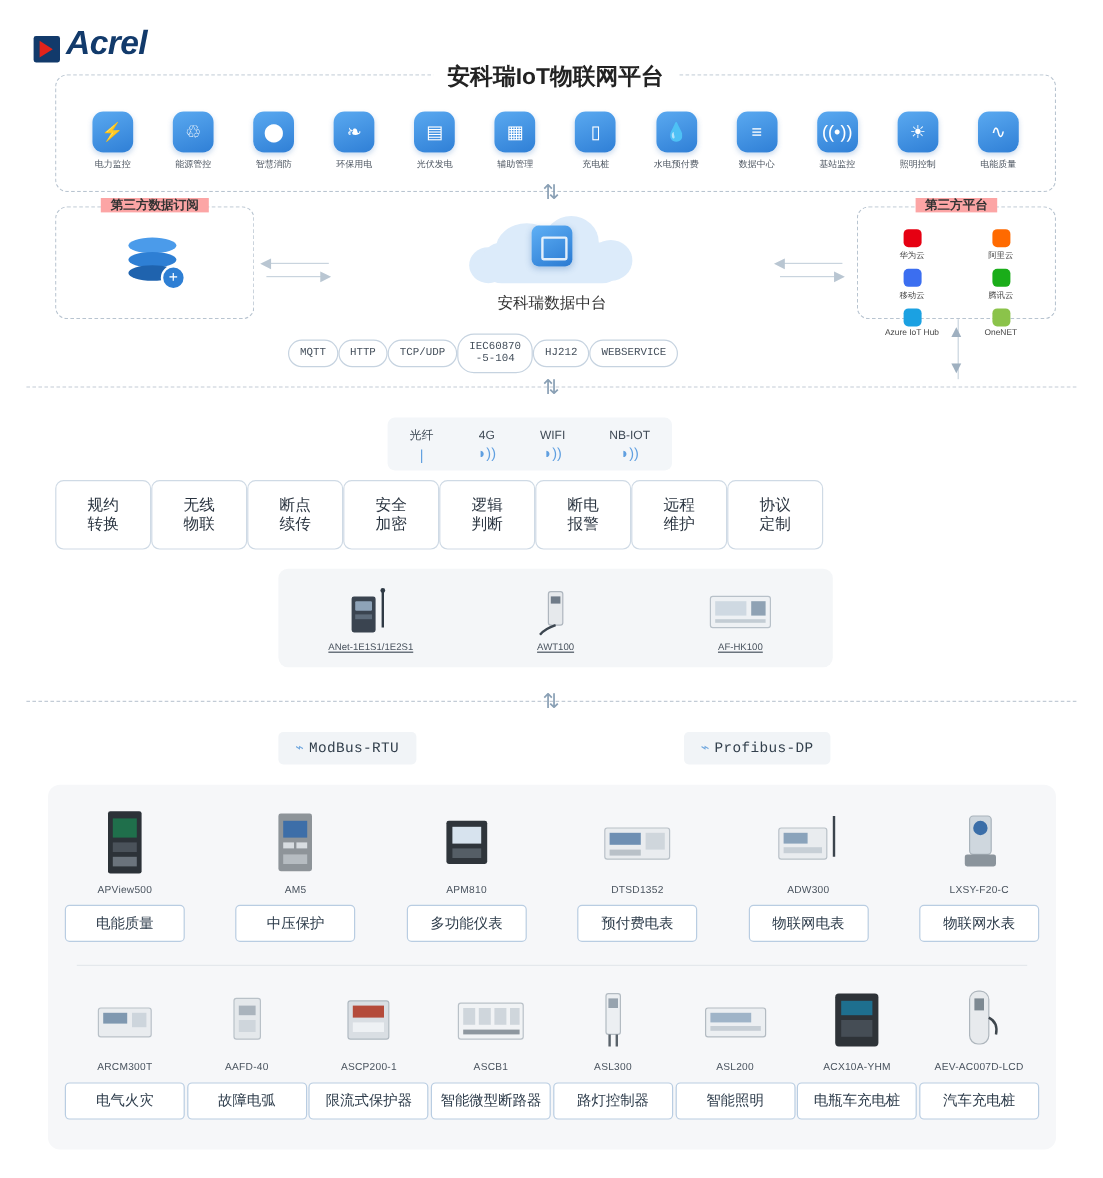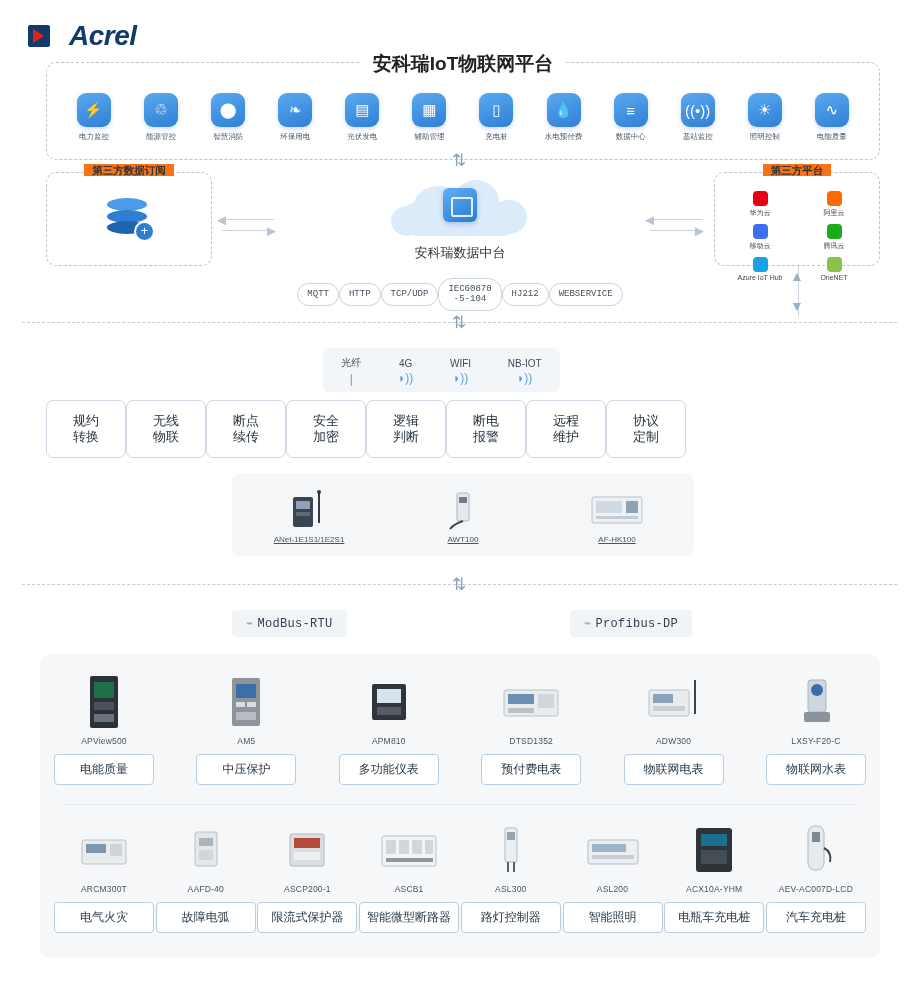--- a/index.html
+++ b/index.html
@@ -15,22 +15,22 @@
     position: relative;
     overflow: hidden;
   }
 
   
   .logo-row {
     position: absolute;
     left: 28px;
     top: 20px;
     display: flex;
-    align-items: center;
-    gap: 19px;
+    align-items: flex-end;
+    gap: 5px;
   }
   .logo-mark {
     width: 22px;
     height: 22px;
     position: relative;
   }
   .logo-mark .sq {
     position: absolute;
     left: 0; top: 0;
     width: 22px; height: 22px;
@@ -128,21 +128,21 @@
   .box-caption {
     position: absolute;
     top: -9px;
     left: 0;
     right: 0;
     text-align: center;
     font-size: 10.5px;
     font-weight: bold;
     color: #333;
   }
-  .box-caption span { background: #f97316; padding: 0 8px; }
+  .box-caption span { background: #fca5a5; padding: 0 8px; }
 
   .db-icon {
     position: absolute;
     left: 50%;
     top: 50%;
     transform: translate(-50%, -50%);
     width: 56px;
     height: 46px;
   }
   .db-disc {
@@ -250,21 +250,21 @@
     font-weight: 500;
   }
 
   
   .proto-row {
     position: absolute;
     left: 240px;
     top: 278px;
     width: 440px;
     display: flex;
-    justify-content: center;
+    justify-content: flex-start;
     align-items: center;
   }
   .proto {
     border: 1px solid #c6d3e0;
     border-radius: 14px;
     background: #fff;
     font-size: 9px;
     color: #45505c;
     padding: 5px 9px;
     text-align: center;

